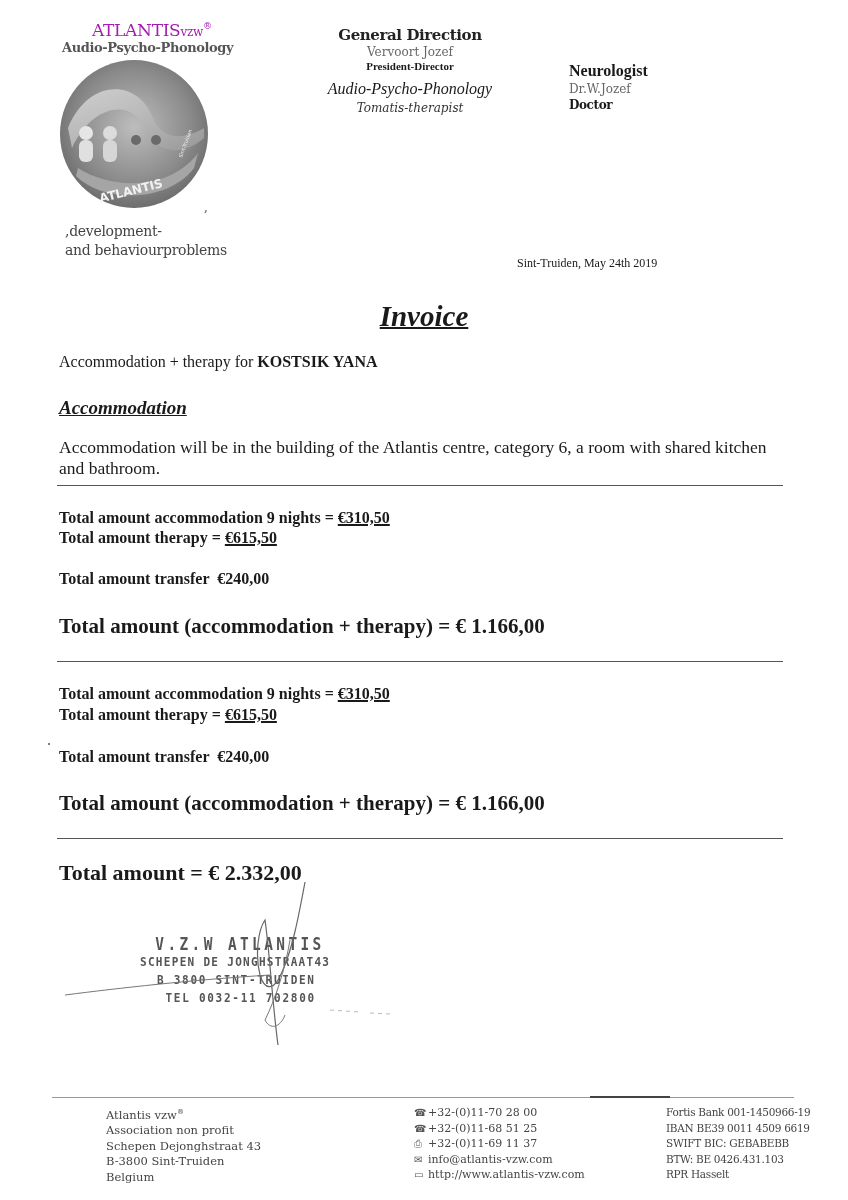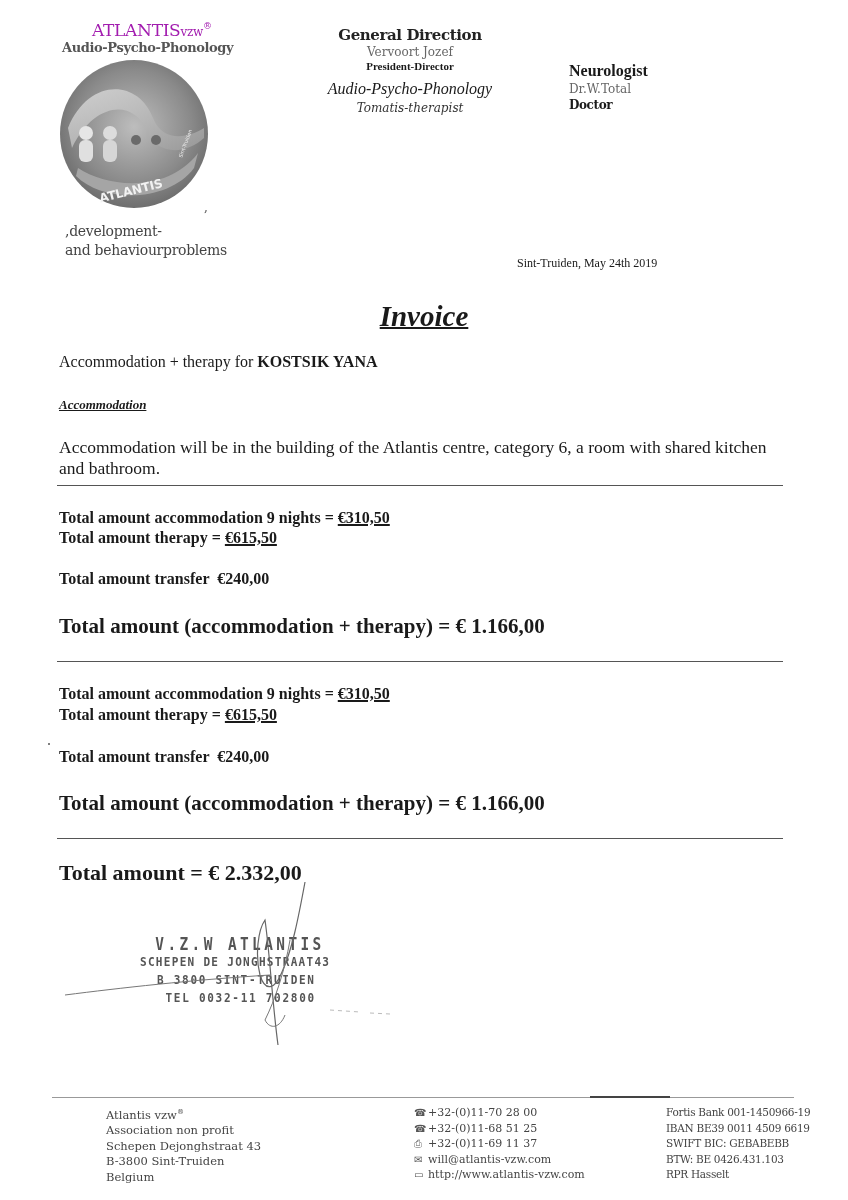--- a/index.html
+++ b/index.html
@@ -31,21 +31,21 @@
   .nr-role { left: 569px; top: 98px; font-size: 12px; font-weight: bold; letter-spacing: -0.4px; }
 
   .date { left: 517px; top: 256px; font-size: 12px; text-align: center; }
 
   .invoice-title { left: 0; width: 848px; top: 300px; text-align: center; font-size: 29px;
                    font-weight: bold; font-style: italic; text-decoration: underline; text-decoration-thickness: 2px; }
 
   .subject { left: 59px; top: 353px; font-size: 16px; }
   .subject b { font-size: 16px; margin-top: 8px; }
 
-  .section-head { left: 59px; top: 397px; font-size: 13px; font-weight: bold; font-style: italic; text-decoration: underline; }
+  .section-head { left: 59px; top: 397px; font-size: 19px; font-weight: bold; font-style: italic; text-decoration: underline; }
   .section-body { left: 59px; top: 437px; width: 720px; font-size: 17.5px; line-height: 21px; }
 
   .hr { left: 57px; width: 726px; height: 0; border-top: 1.5px solid #555; }
 
   .line { left: 59px; font-size: 16px; font-weight: bold; }
   .line u { text-decoration-thickness: 1.5px; }
   .grand { left: 59px; font-size: 21px; font-weight: bold; }
   .total { left: 59px; top: 860px; font-size: 22px; font-weight: bold; }
 
   .stray-dot { left: 48px; top: 743px; width: 2px; height: 2px; background: #555; border-radius: 50%; }
@@ -108,21 +108,21 @@
   <div>and behaviourproblems</div>
 </div>
 
 <div class="abs hc gd-title deco">General Direction</div>
 <div class="abs hc gd-name deco">Vervoort Jozef</div>
 <div class="abs hc pd-title">President-Director</div>
 <div class="abs hc pd-sub">Audio-Psycho-Phonology</div>
 <div class="abs hc pd-role deco">Tomatis-therapist</div>
 
 <div class="abs nr-title">Neurologist</div>
-<div class="abs nr-name deco">Dr.W.Total</div>
+<div class="abs nr-name deco">Dr.W.Jozef</div>
 <div class="abs nr-role deco">Doctor</div>
 
 <div class="abs date">Sint-Truiden, May 24th 2019</div>
 
 <div class="abs invoice-title">Invoice</div>
 
 <div class="abs subject">
   <span>Accommodation + therapy  for </span><b>KOSTSIK YANA</b>
 </div>
 
@@ -181,21 +181,21 @@
   <div>Association non profit</div>
   <div>Schepen Dejonghstraat 43</div>
   <div>B-3800 Sint-Truiden</div>
   <div>Belgium</div>
 </div>
 
 <div class="abs fcol mid deco">
   <div><span class="ico">☎</span><span>+32-(0)11-70 28 00</span></div>
   <div><span class="ico">☎</span><span>+32-(0)11-68 51 25</span></div>
   <div><span class="ico">⎙</span><span>+32-(0)11-69 11 37</span></div>
-  <div><span class="ico">✉</span><span>will@atlantis-vzw.com</span></div>
+  <div><span class="ico">✉</span><span>info@atlantis-vzw.com</span></div>
   <div><span class="ico">▭</span><span>http://www.atlantis-vzw.com</span></div>
 </div>
 
 <div class="abs fcol right deco">
   <div>Fortis Bank 001-1450966-19</div>
   <div>IBAN BE39 0011 4509 6619</div>
   <div>SWIFT BIC: GEBABEBB</div>
   <div>BTW: BE 0426.431.103</div>
   <div>RPR Hasselt</div>
 </div>

